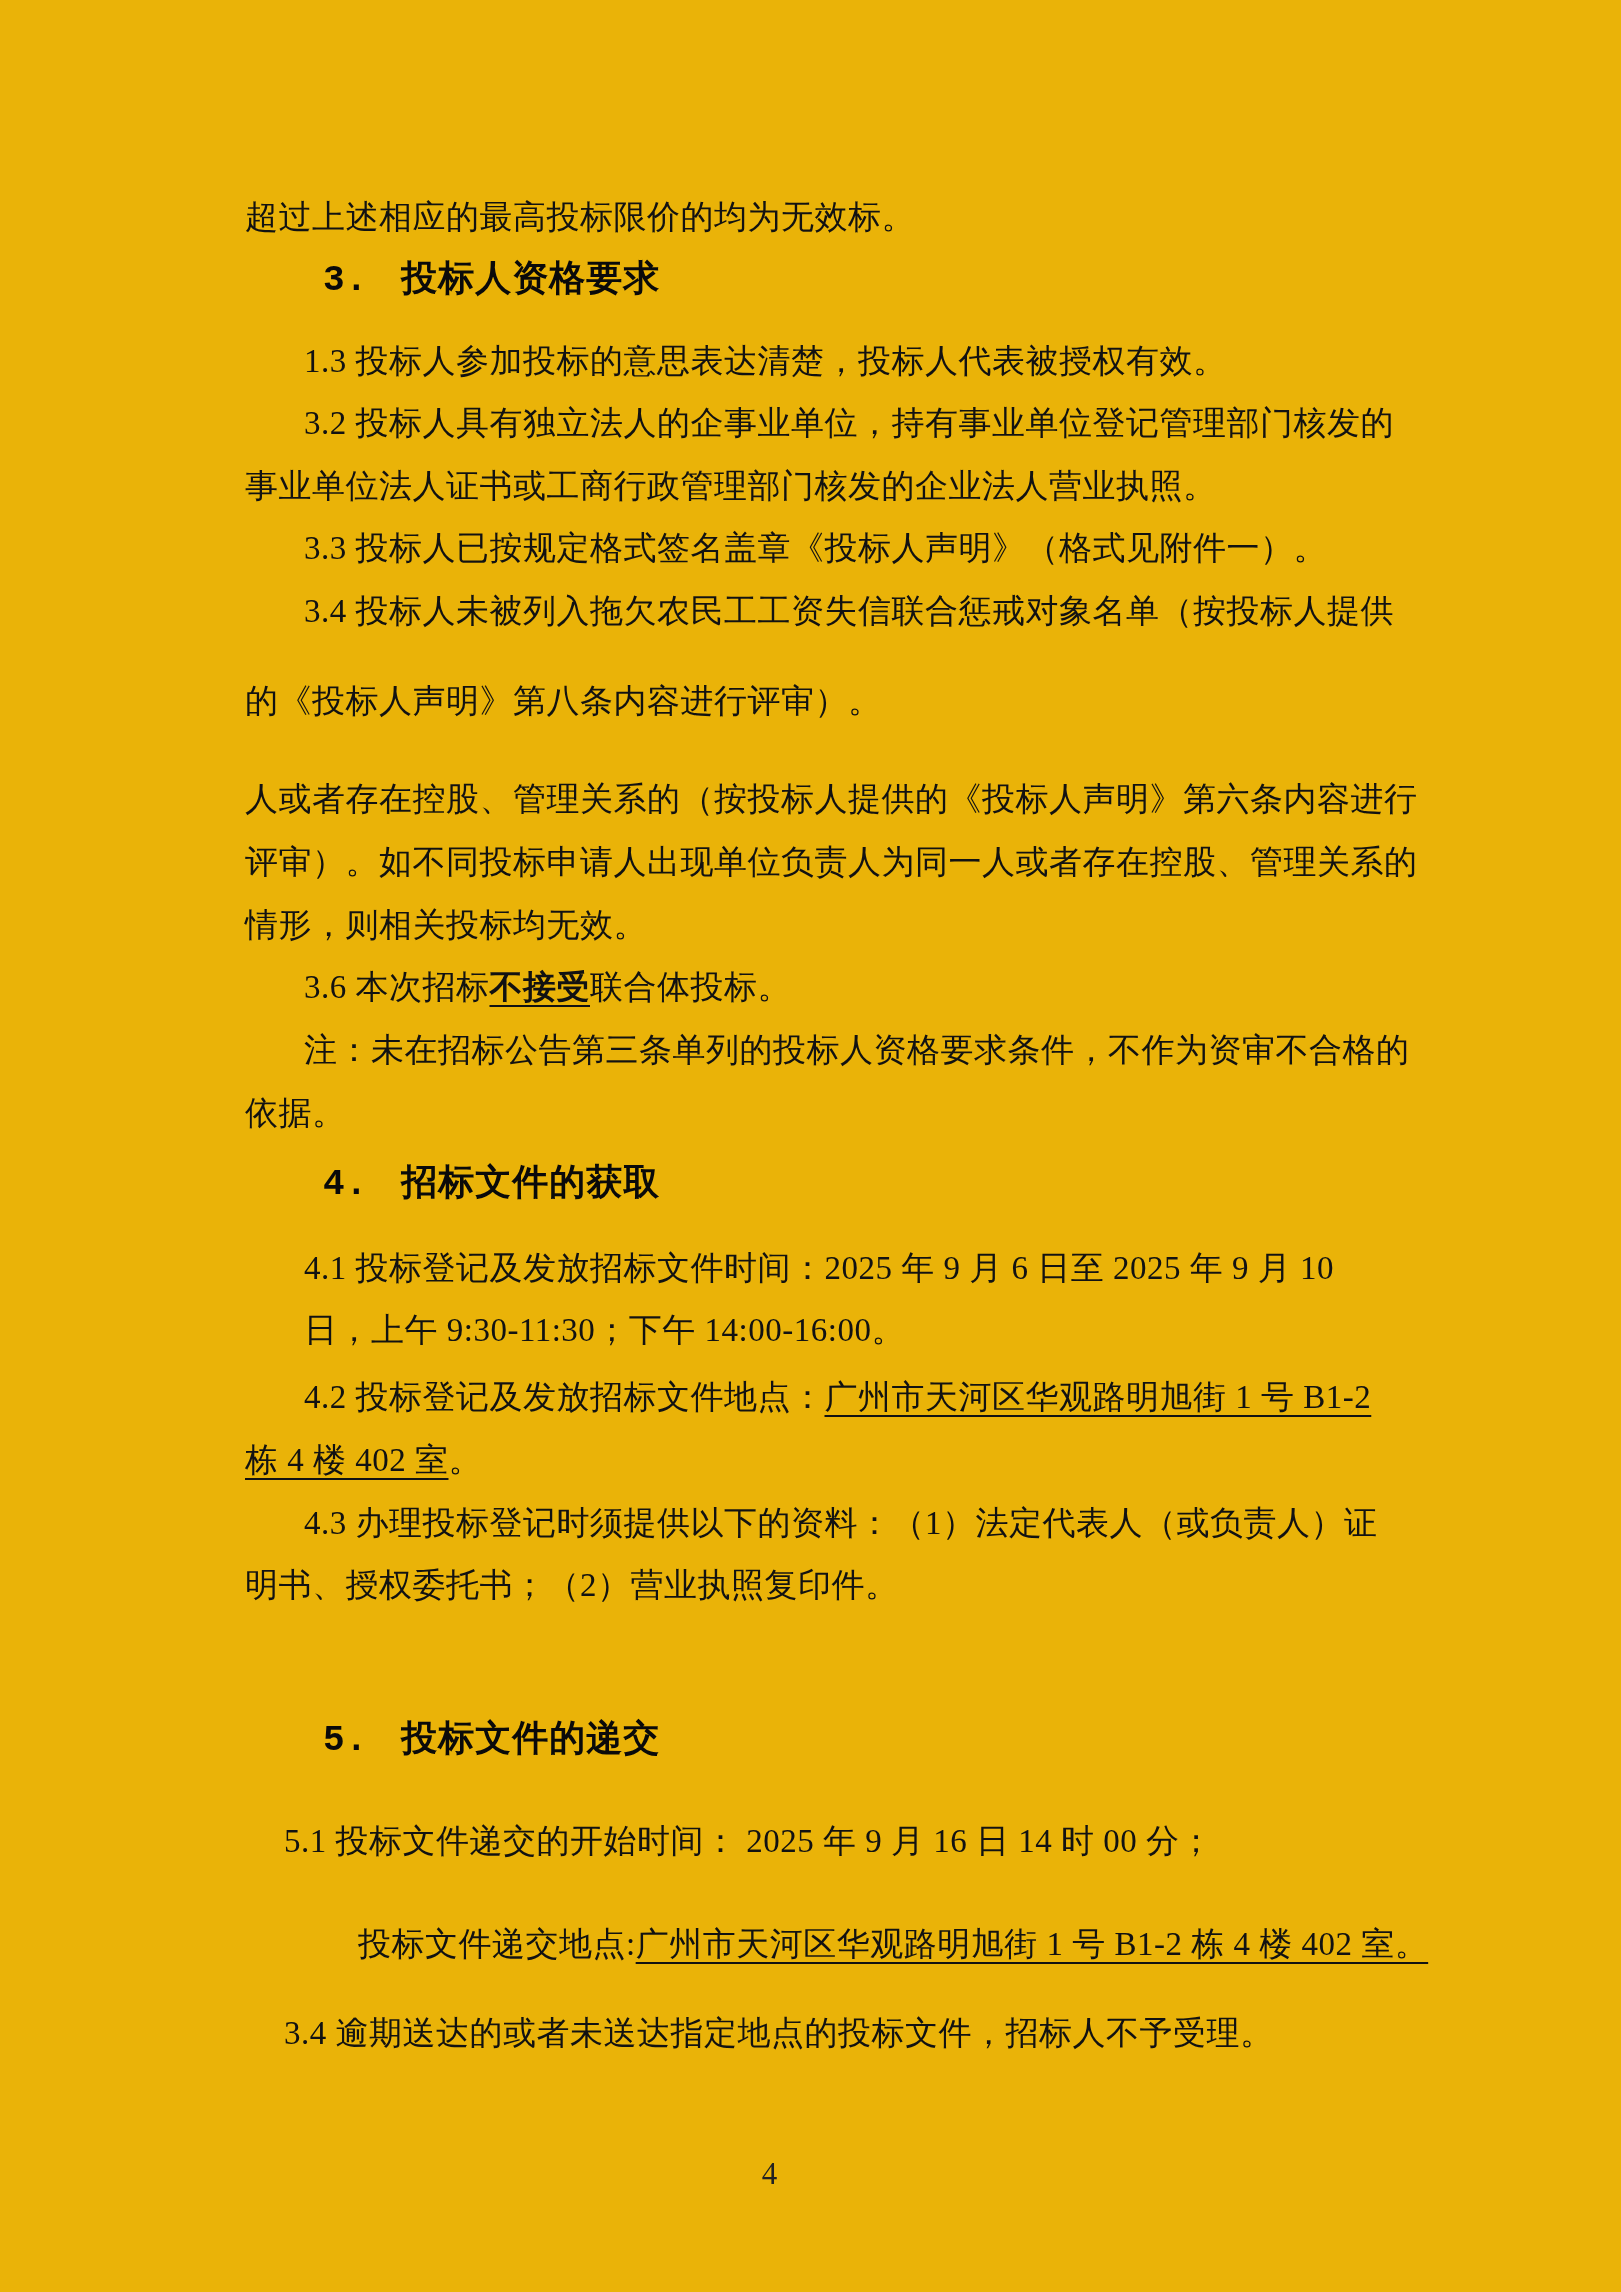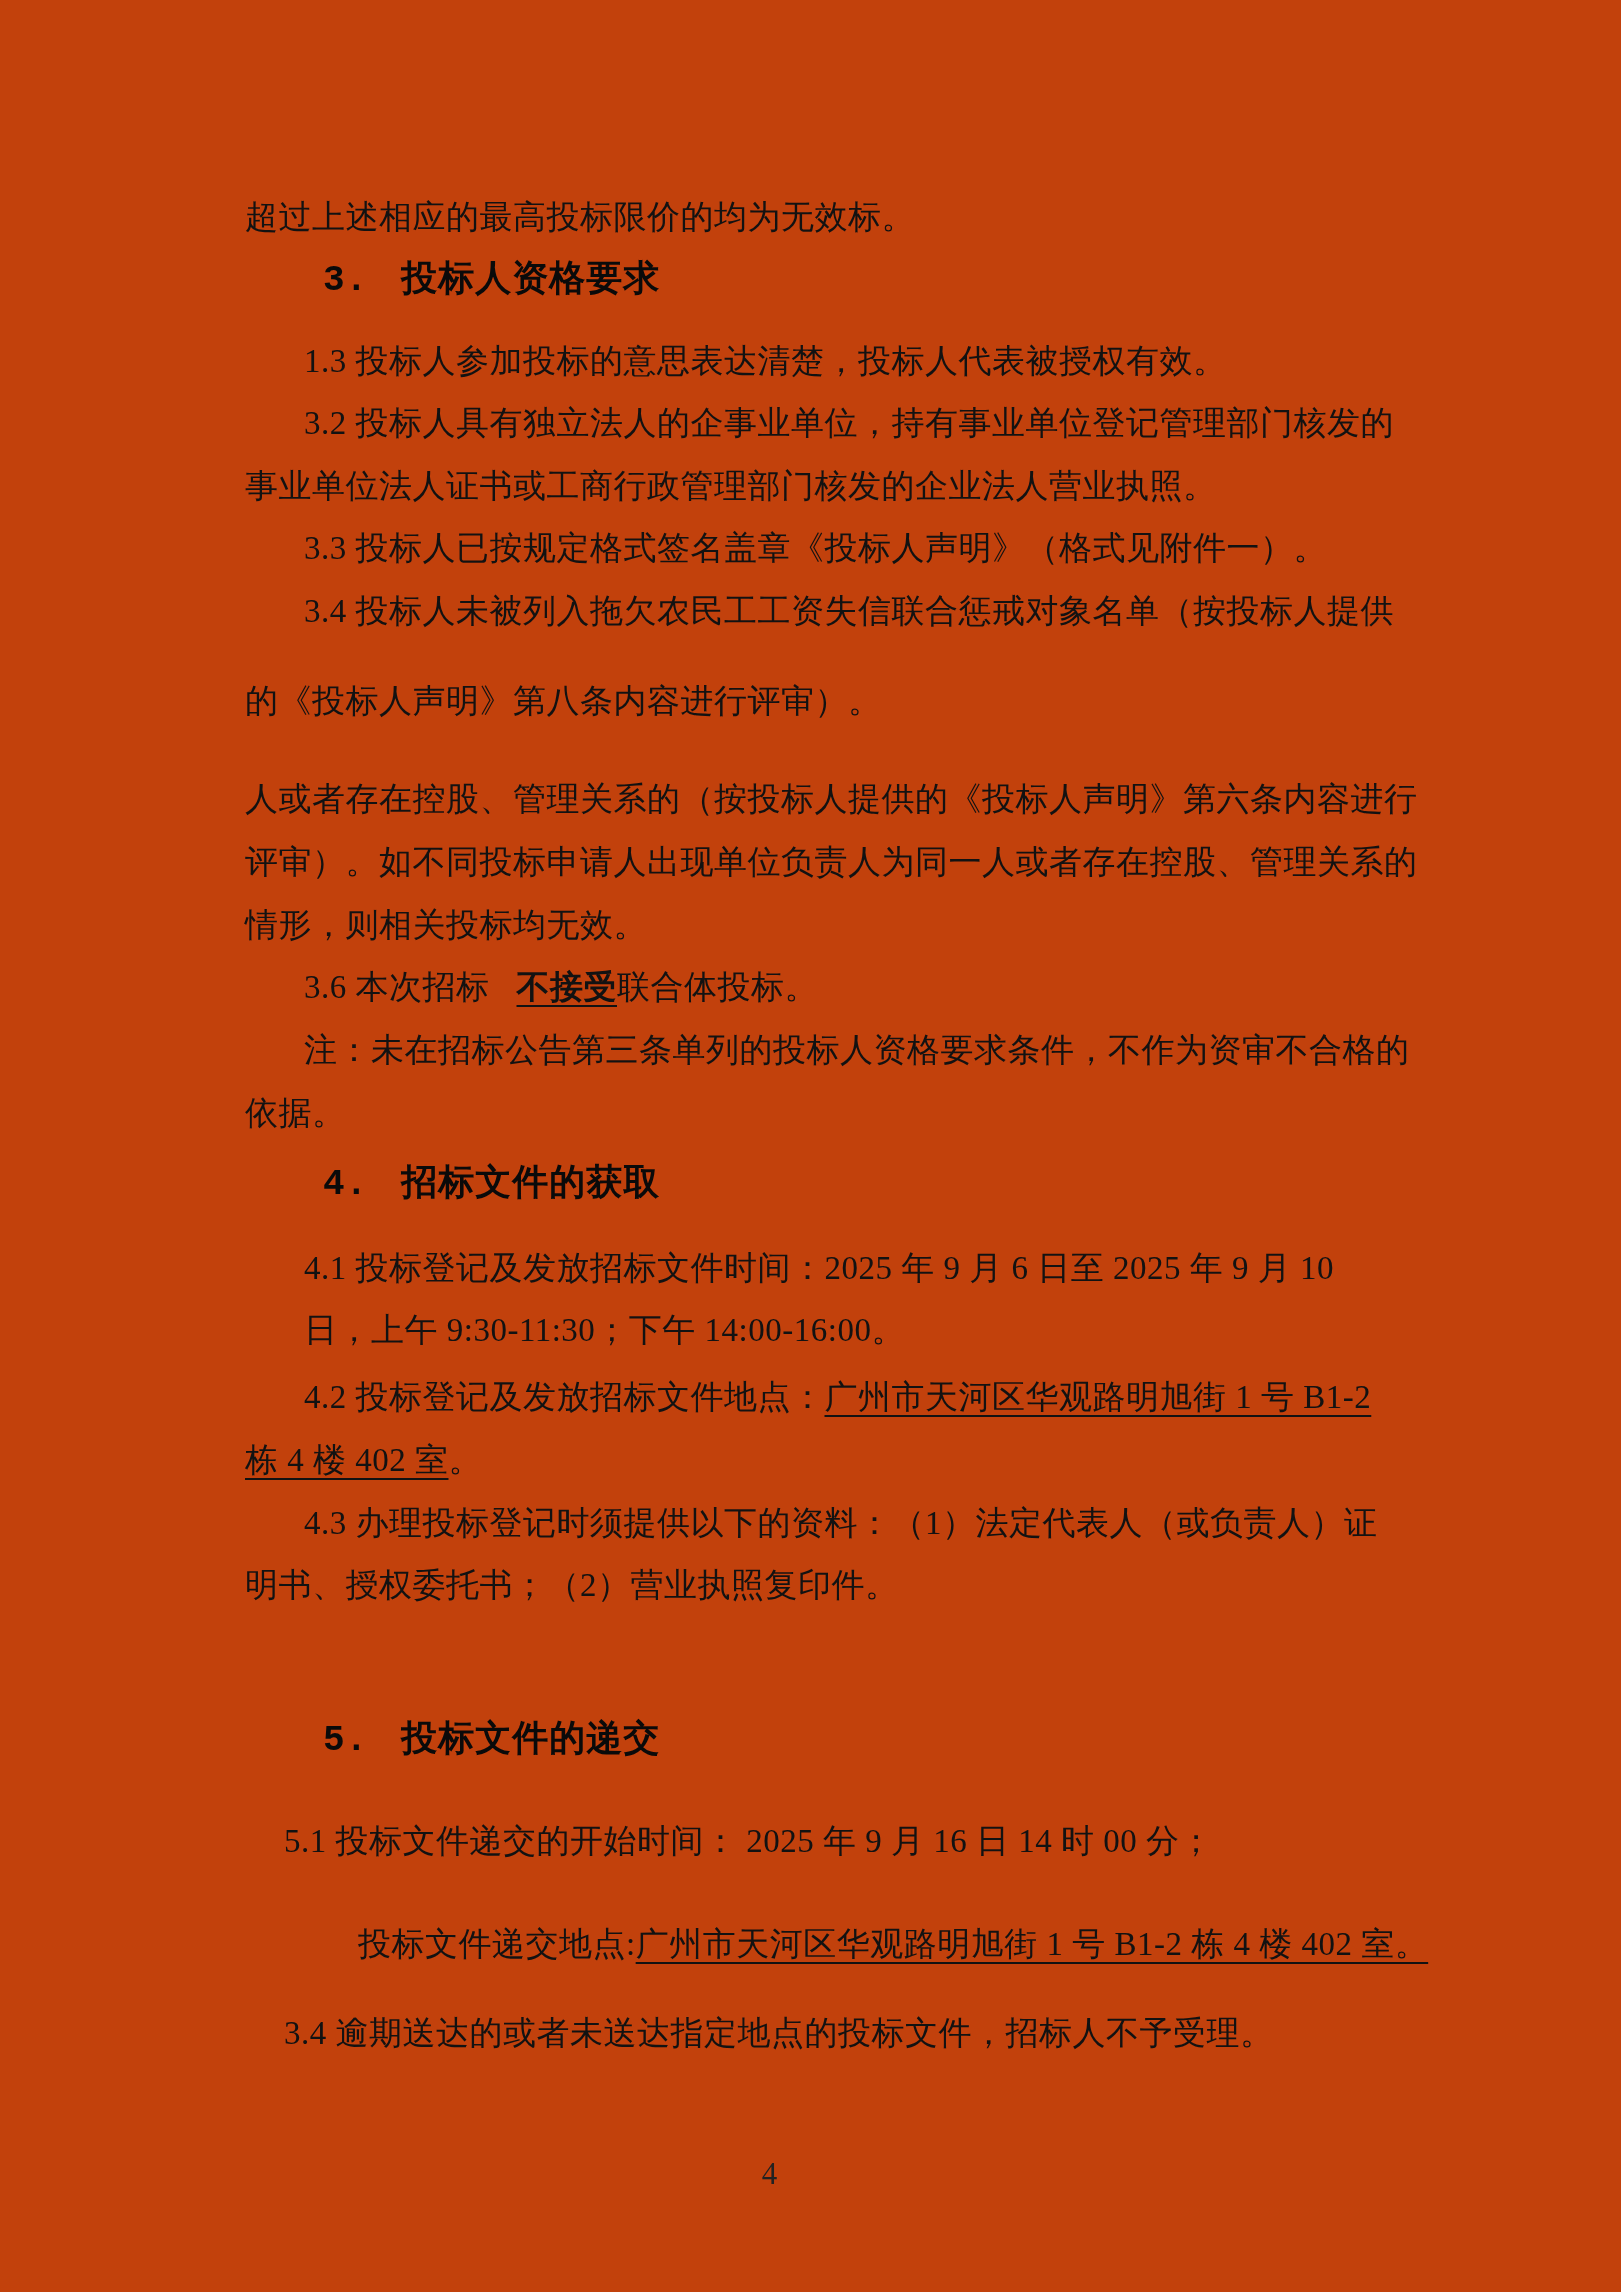--- a/index.html
+++ b/index.html
@@ -4,21 +4,21 @@
 <style>
   html, body {
     margin: 0;
     padding: 0;
     background: #888;
   }
   .page {
     position: relative;
     width: 1621px;
     height: 2293px;
-    background: #c2410c;
+    background: #eab308;
     font-family: "Liberation Serif", serif;
     color: #121212;
     overflow: hidden;
   }
   .line {
     position: absolute;
     left: 245px;
     right: 176px;
     font-size: 33px;
     line-height: 43px;
@@ -38,21 +38,21 @@
     white-space: nowrap;
     color: #0a0a0a;
     letter-spacing: 1px;
   }
   .heading .h-num { display: inline-block; margin-right: 33px; }
   .u {
     text-decoration: underline;
     text-decoration-thickness: 2px;
     text-underline-offset: 6.9px;
   }
-  .strong { font-weight: 700; margin-left: 27px; }
+  .strong { font-weight: 700; }
   .page-number {
     position: absolute;
     top: 2156px;
     left: 0;
     width: 1539px;
     text-align: center;
     font-size: 31px;
     color: #222;
     font-family: "Liberation Serif", serif;
   }

